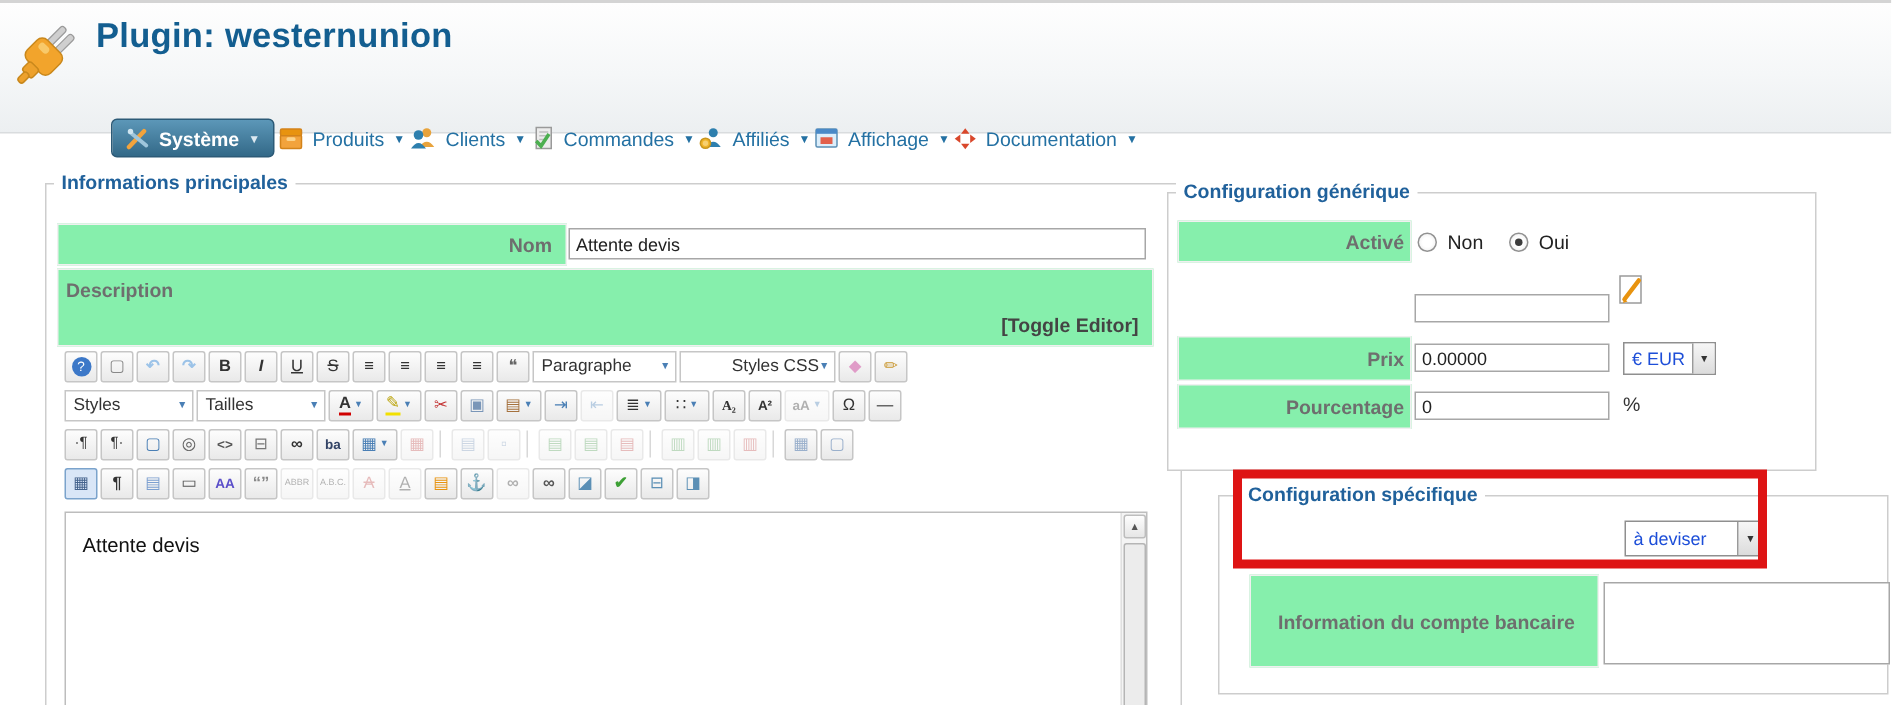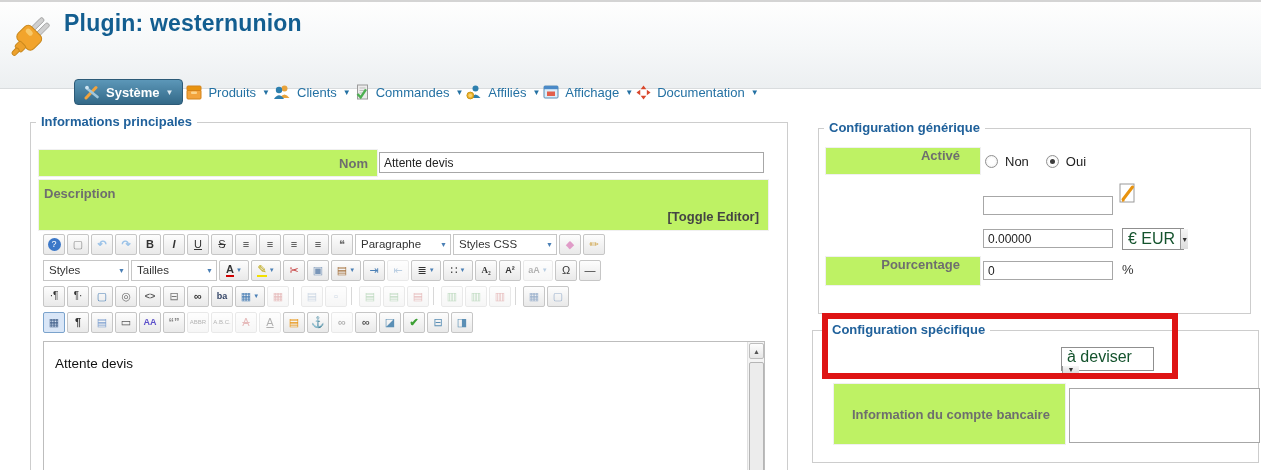--- a/index.html
+++ b/index.html
@@ -17,21 +17,21 @@
   .nav-item svg { display: block; }
   .nav-btn { background: linear-gradient(#5c97b8, #336988); border: 1px solid #2c5a77; border-radius: 4px;
     color: #fff; padding: 4px 9px; font-weight: bold; }
   .dd-arrow { font-size: 8px; line-height: 1; margin-top: 2px; }
   .nav-btn .dd-arrow { color: #dce9f1; }
 
   
   .fieldset { position: absolute; border: 1px solid #cdcdcd; background: #fff; }
   .legend { position: absolute; top: -9px; left: 5px; background: #fff; padding: 0 5px;
     color: #20619b; font-size: 13px; font-weight: bold; white-space: nowrap; }
-  .label-cell { position: absolute; background: #bef264; border: 1px solid #f0f0f0; }
+  .label-cell { position: absolute; background: #86efac; border: 1px solid #f0f0f0; }
   .label-text { color: #6e6e6e; font-weight: bold; font-size: 13px; }
 
   
   .fs-main { left: 30px; top: 122px; width: 758px; height: 600px; border-bottom: none; }
   .nom-cell { left: 7px; top: 26px; width: 340px; height: 28px; display: flex; align-items: center; justify-content: flex-end; padding-right: 9px; }
   .nom-input { position: absolute; left: 348px; top: 29px; width: 385px; height: 21px;
     border: 1px solid #a7a7a7; font-size: 12px; padding: 1px 4px; font-family: "Liberation Sans", sans-serif; color: #222; }
   .desc-cell { left: 7px; top: 56px; width: 731px; height: 52px; }
   .desc-label { position: absolute; left: 5px; top: 6px; }
   .toggle-editor { position: absolute; right: 9px; bottom: 6px; font-size: 13px; font-weight: bold; color: #444; cursor: pointer; }
@@ -53,49 +53,49 @@
   .tb-select-arrow { font-size: 7px; color: #4a7fb5; }
   .editor-content { position: absolute; left: 0; top: 108px; width: 722px; height: 165px;
     border: 1px solid #bdbdbd; background: #fff; }
   .editor-text { position: absolute; left: 11px; top: 14px; font-size: 13.5px; color: #111; }
   .scrollbar { position: absolute; right: 0; top: 0; bottom: 0; width: 17px; background: #f4f4f4; border-left: 1px solid #e0e0e0; }
   .sb-up { position: absolute; left: 1px; top: 1px; width: 15px; height: 16px; background: linear-gradient(#fdfdfd, #e6e6e6);
     border: 1px solid #bdbdbd; border-radius: 2px; font-size: 7px; color: #555; display: flex; align-items: center; justify-content: center; }
   .sb-thumb { position: absolute; left: 1px; top: 20px; bottom: -2px; width: 15px; background: #ececec; border: 1px solid #b5b5b5; border-radius: 2px; }
 
   
-  .fs-gen { left: 818px; top: 128px; width: 433px; height: 186px; }
+  .fs-gen { left: 778px; top: 128px; width: 433px; height: 186px; }
   .row-active-cell { left: 6px; top: 18px; width: 156px; height: 28px; }
   .row-images-cell { left: 6px; top: 48px; width: 156px; height: 45px; }
   .row-prix-cell { left: 6px; top: 95px; width: 156px; height: 30px; }
   .row-pct-cell { left: 6px; top: 127px; width: 156px; height: 30px; }
-  .cell-right { display: flex; justify-content: flex-end; padding-right: 20px; }
+  .cell-right { display: flex; align-items: center; justify-content: flex-end; padding-right: 4px; }
   .radio-group { position: absolute; left: 166px; top: 18px; height: 28px; display: flex; align-items: center; gap: 7px; font-size: 13px; color: #222; }
   .radio { width: 13px; height: 13px; border: 1px solid #919191; border-radius: 50%;
     background: radial-gradient(#fff 40%, #e9e9e9); position: relative; cursor: pointer; }
   .radio.checked::after { content: ""; position: absolute; left: 3px; top: 3px; width: 5px; height: 5px; border-radius: 50%; background: #3c3c3c; }
   .radio-label { margin-right: 10px; }
   .win-input { position: absolute; border: 1px solid #a7a7a7; height: 19px; font-size: 12px; padding: 1px 4px;
     font-family: "Liberation Sans", sans-serif; color: #222; }
   .images-input { left: 164px; top: 67px; width: 130px; }
   .prix-input { left: 164px; top: 100px; width: 130px; }
   .pct-input { left: 164px; top: 132px; width: 130px; }
   .edit-icon { position: absolute; left: 300px; top: 54px; cursor: pointer; }
   .win-select { position: absolute; display: flex; align-items: stretch; border: 1px solid #8f8f8f; background: #fff; cursor: pointer; }
-  .win-select .val { flex: 1; display: flex; align-items: center; padding: 0 5px; font-size: 16px; color: #14532d; white-space: nowrap; }
+  .win-select .val { flex: 1; display: flex; align-items: center; padding: 0 5px; font-size: 12px; color: #1d4ed8; white-space: nowrap; }
   .win-select .btn { width: 17px; background: linear-gradient(#f6f6f6, #dcdcdc); border-left: 1px solid #9a9a9a;
     display: flex; align-items: center; justify-content: center; font-size: 7px; color: #333; }
   .currency-select { left: 303px; top: 99px; width: 62px; height: 22px; }
   .pct-sign { position: absolute; left: 303px; top: 133px; font-size: 13px; color: #333; }
 
   .fs-spec { left: 812px; top: 330px; width: 447px; height: 133px; }
   .fs-spec .legend { left: 14px; }
   .statut-cell { left: 20px; top: 10px; width: 233px; height: 36px; }
   .statut-cell .label-text { font-size: 14px; }
-  .statut-select { left: 248px; top: 16px; width: 93px; height: 24px; flex-direction: column; }
+  .statut-select { left: 270px; top: 16px; width: 93px; height: 24px; }
   .info-cell { left: 20px; top: 52px; width: 233px; height: 62px; display: flex; align-items: center; padding-left: 18px; }
   .info-textarea { position: absolute; left: 256px; top: 57px; width: 191px; height: 55px;
     border: 1px solid #a7a7a7; resize: none; font-family: "Liberation Sans", sans-serif; font-size: 12px; }
 
   
   .annotation { position: absolute; left: 822px; top: 313px; width: 356px; height: 66px;
     border: 6px solid #de1414; z-index: 30; pointer-events: none; }
 </style>
 </head>
 <body>
@@ -237,21 +237,21 @@
             <div class="tb-btn">
               <span class="tb-glyph">≡</span>
             </div>
             <div class="tb-btn">
               <span class="tb-glyph" style="color: rgb(102, 102, 102);">❝</span>
             </div>
             <div class="tb-select" style="width: 96px;">
               <span>Paragraphe</span>
               <span class="tb-select-arrow">▼</span>
             </div>
-            <div class="tb-select" style="width: 104px;">
+            <div class="tb-select" style="width: 104px; justify-content: flex-end;">
               <span>Styles CSS</span>
               <span class="tb-select-arrow">▼</span>
             </div>
             <div class="tb-btn">
               <span class="tb-glyph" style="color: rgb(224, 156, 200);">◆</span>
             </div>
             <div class="tb-btn">
               <span class="tb-glyph" style="color: rgb(201, 150, 46);">✏</span>
             </div>
           </div>
@@ -460,20 +460,23 @@
       <span class="radio-label">Oui</span>
     </div>
 
     <input class="win-input images-input" type="text" value="" style="">
     <svg class="edit-icon" width="19" height="21" viewBox="0 0 19 21">
       <rect x="1" y="1" width="14" height="18" fill="#fff" stroke="#9a9a9a"></rect>
       <path d="M4 16.5 L13.5 4" stroke="#e8930f" stroke-width="3" stroke-linecap="round"></path>
       <path d="M3 19 l3 -1 -2.2 -1.8 z" fill="#e8930f"></path>
     </svg>
 
+    <div class="label-cell row-prix-cell cell-right">
+      <span class="label-text">Prix</span>
+    </div>
     <input class="win-input prix-input" type="text" value="0.00000" style="">
     <div class="win-select currency-select">
       <span class="val">€ EUR</span>
       <span class="btn">▼</span>
     </div>
 
     <div class="label-cell row-pct-cell cell-right">
       <span class="label-text">Pourcentage</span>
     </div>
     <input class="win-input pct-input" type="text" value="0" style="">

